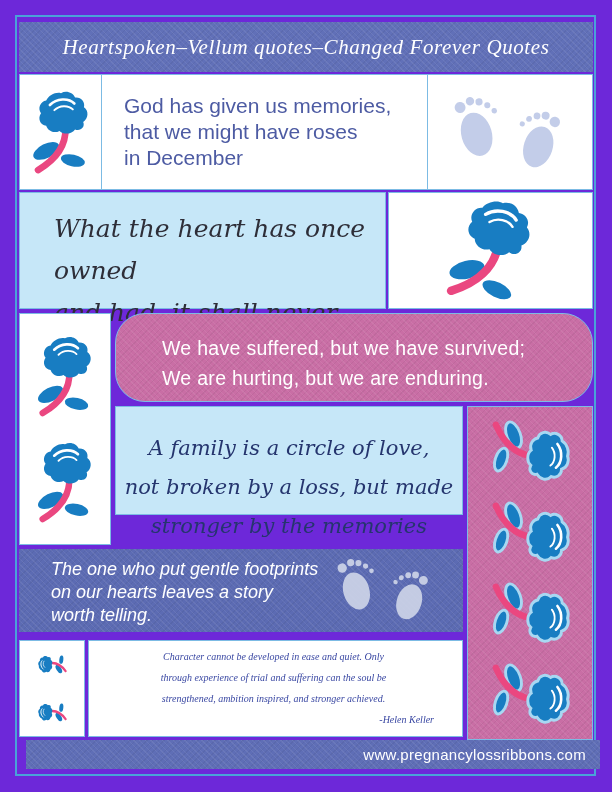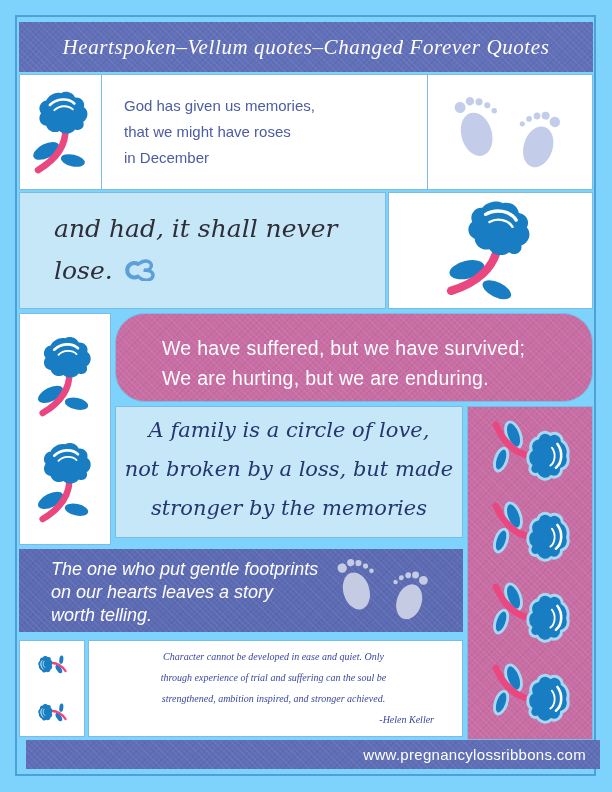--- a/index.html
+++ b/index.html
@@ -1,16 +1,16 @@
 <!DOCTYPE html>
 <html><head>
 <meta charset="utf-8">
 <style>
   html,body{margin:0;padding:0;background:#ffffff;}
-  .page{position:relative;width:612px;height:792px;background:#7dd3fc;overflow:hidden;
+  .page{position:relative;width:612px;height:792px;background:#6d28d9;overflow:hidden;
         font-family:"Liberation Sans",sans-serif;}
   .frame{position:absolute;left:15px;top:15px;width:581px;height:761px;
          border:2px solid #4aa2d8;box-sizing:border-box;}
   .box{position:absolute;box-sizing:border-box;}
   .bordered{border:1px solid #7cbbe4;}
   .linen{background-image:
      repeating-linear-gradient(45deg, rgba(255,255,255,.07) 0 1px, transparent 1px 4px),
      repeating-linear-gradient(-45deg, rgba(0,0,0,.05) 0 1px, transparent 1px 4px);}
   .peri{background-color:#6170b8;}
   .peri-dark{background-color:#5c6bb3;font-style:italic;}
@@ -22,40 +22,40 @@
               align-items:center;justify-content:center;}
   .header-title{font-family:"Liberation Serif",serif;font-style:italic;
                 font-size:21px;color:#ffffff;letter-spacing:.6px;}
 
   .row1{left:19px;top:74px;width:574px;height:116px;background:#fff;display:flex;}
   .row1-cell{display:flex;align-items:center;justify-content:center;height:100%;}
   .row1-rose{width:81px;}
   .row1-text{flex:1;border-left:1px solid #7cbbe4;border-right:1px solid #7cbbe4;
              justify-content:flex-start;}
   .row1-feet{width:164px;}
-  .q-memories{padding-left:22px;font-size:15px;line-height:26px;color:#4d5ba3;}
+  .q-memories{padding-left:22px;font-size:21px;line-height:26px;color:#4d5ba3;}
 
   .s2-quote{left:19px;top:192px;width:367px;height:117px;
             padding:15px 0 0 34px;}
   .script{font-family:"DejaVu Serif","Liberation Serif",serif;font-style:italic;}
   .q-heart{font-size:25px;line-height:42px;color:#2e2e38;}
   .flourish{display:inline-block;vertical-align:-2px;margin-left:10px;}
 
   .s2-rose{left:388px;top:192px;width:205px;height:117px;background:#fff;
            display:flex;align-items:center;justify-content:center;overflow:hidden;}
 
   .left-col{left:19px;top:313px;width:92px;height:232px;background:#fff;
             display:flex;flex-direction:column;align-items:center;justify-content:space-evenly;}
 
   .s3-quote{left:115px;top:313px;width:478px;height:89px;
             padding:19px 0 0 46px;border-radius:30px;}
   .q-suffered{font-size:19.5px;line-height:30px;color:#ffffff;letter-spacing:.3px;}
 
-  .s4-quote{left:115px;top:406px;width:348px;height:132px;
-            padding-top:4px;text-align:center;}
+  .s4-quote{left:115px;top:406px;width:348px;height:109px;
+            padding-top:22px;text-align:center;}
   .q-family{font-size:21px;line-height:39px;color:#25356e;}
 
   .pink-col{left:467px;top:406px;width:126px;height:334px;
             display:flex;flex-direction:column;justify-content:space-evenly;align-items:center;}
   .pink-rose{height:74px;display:flex;align-items:center;justify-content:center;}
   .pink-rose svg{transform:rotate(97deg) scale(.72);}
 
   .s5-box{left:19px;top:549px;width:444px;height:83px;padding:9px 0 0 32px;}
   .q-footprints{font-size:18px;line-height:23px;color:#ffffff;}
   .s5-feet{position:absolute;right:26px;top:4px;}
@@ -129,20 +129,21 @@
     </div>
     <div class="row1-cell row1-feet">
       <svg width="120" height="84" viewBox="0 0 110 80" style="color:#c3cde9">
           <use href="#feet"></use>
         </svg>
     </div>
   </div>
 
   <div class="box s2-quote paleblue bordered">
     <div class="script q-heart">
+      <div>What the heart has once owned</div>
       <div>
         <span>and had, it shall never lose.</span><svg class="flourish" width="34" height="22" viewBox="0 0 34 22">
           <g fill="none" stroke="#5d9fd8" stroke-linecap="round">
             <path d="M15,5 A7.2,7.2 0 1 0 15,17.5" stroke-width="4"></path>
             <path d="M17,4 C23,0 30,3 28,8 C27,11 23,12 21,11 C24,11 30,12 30,16 C30,21 22,23 17,19" stroke-width="3.4"></path>
           </g>
         </svg>
       </div>
     </div>
   </div>

